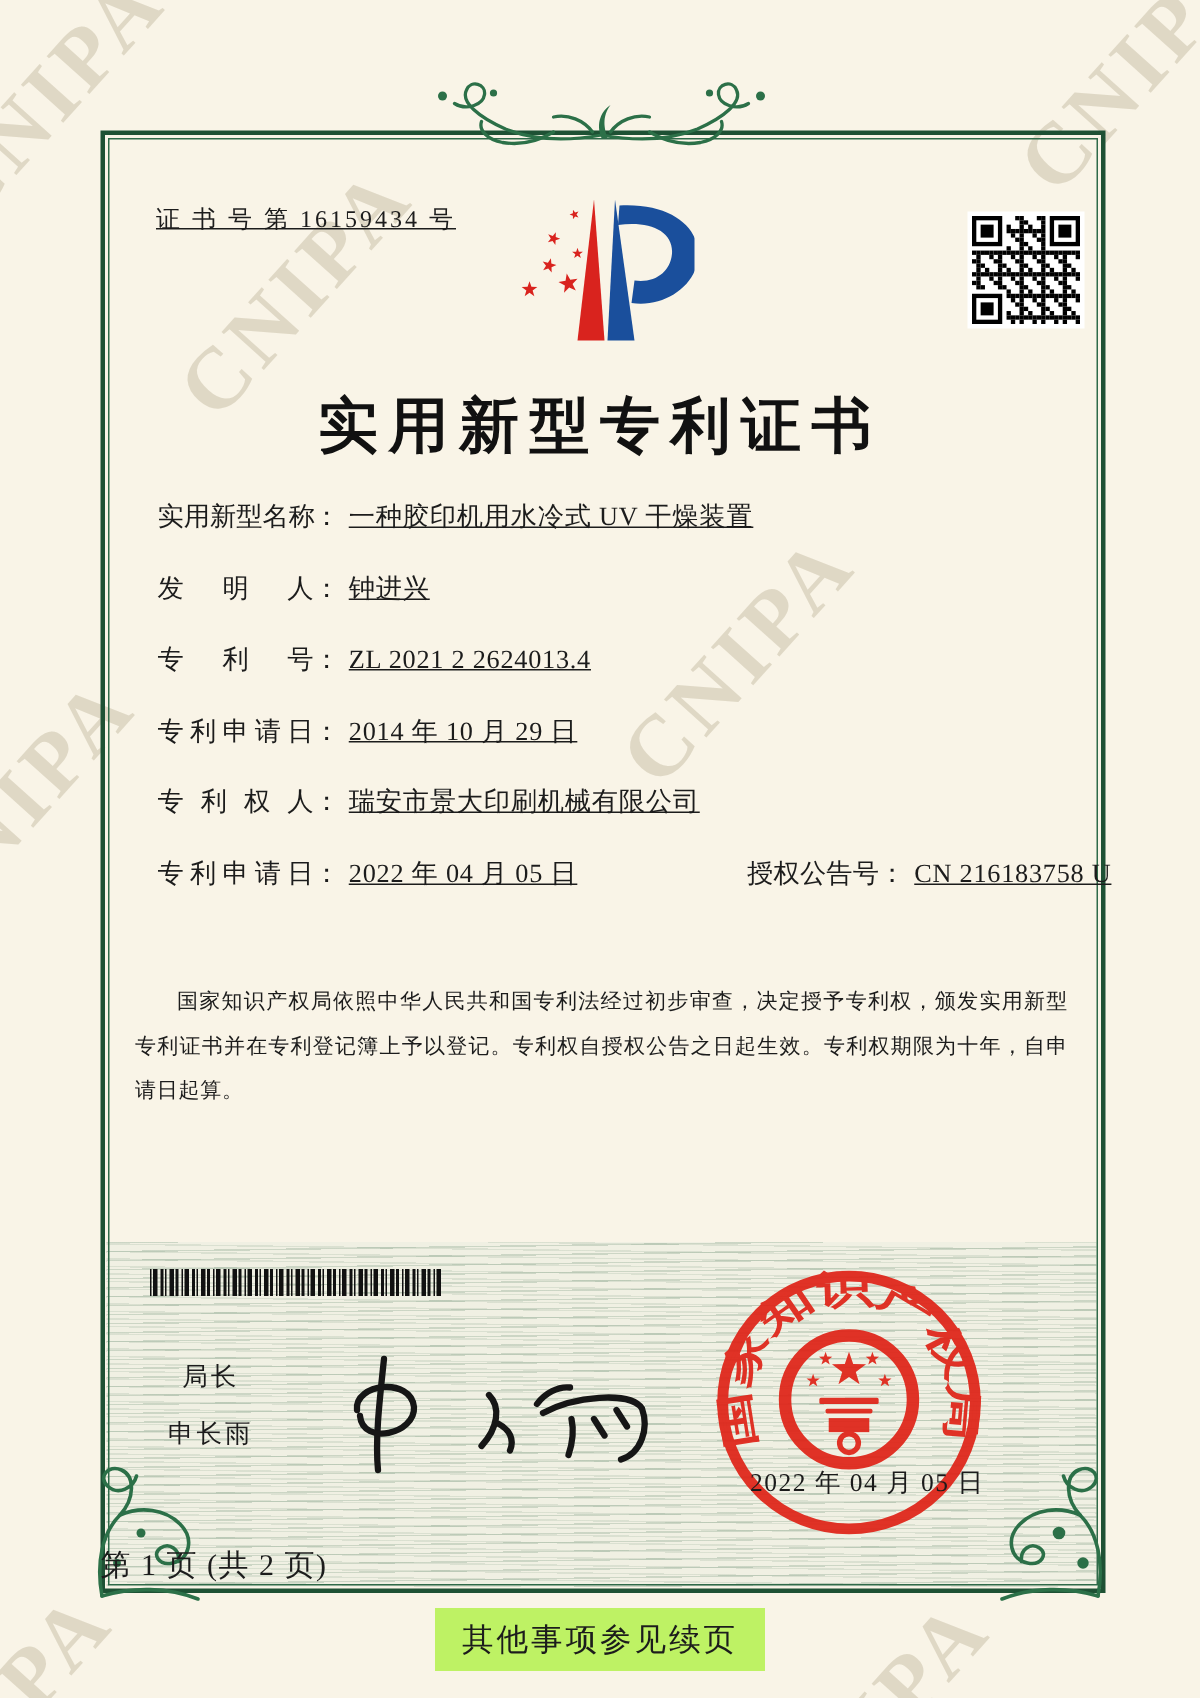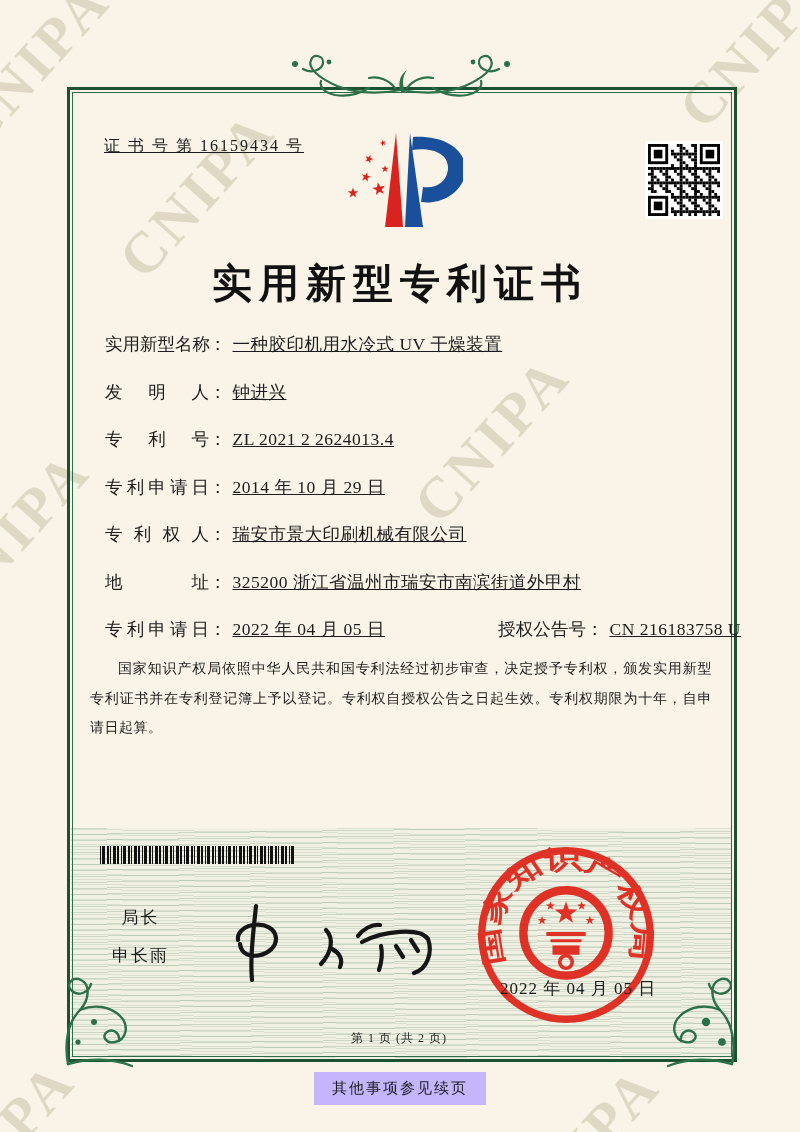--- a/index.html
+++ b/index.html
@@ -46,24 +46,24 @@
     position:absolute;left:90px;top:654px;width:622px;z-index:4;
     font-size:14px;line-height:29.5px;text-align:justify;letter-spacing:.5px;
   }
   .paras p{margin:0;text-indent:2em;}
   .barcode{position:absolute;left:100px;top:846px;z-index:4;}
   .sig-block{position:absolute;left:112px;top:906px;z-index:4;font-size:17px;letter-spacing:2px;}
   .sig-block div{margin-bottom:15px;text-align:center;}
   .sig-script{position:absolute;left:222px;top:894px;z-index:4;}
   .seal{position:absolute;left:462px;top:831px;z-index:5;opacity:.93;}
   .seal-date{position:absolute;left:500px;top:977px;z-index:6;font-size:17px;letter-spacing:1px;color:#1b1b1b;white-space:nowrap;}
-  .page-info{position:absolute;left:67px;top:1030px;width:664px;text-align:center;z-index:4;font-size:12px;letter-spacing:1px;}
+  .page-info{position:absolute;left:67px;top:1030px;width:664px;text-align:left;z-index:4;font-size:20px;letter-spacing:1px;}
   .cont-note{
     position:absolute;left:50%;top:1072px;transform:translateX(-50%);z-index:4;
-    background:#c4b5fd;padding:7px 18px;font-size:15px;letter-spacing:2px;white-space:nowrap;
+    background:#bef264;padding:7px 18px;font-size:21px;letter-spacing:2px;white-space:nowrap;
   }
 </style>
 </head>
 <body>
 
 <div class="page">
 
   <span class="wm" style="left:-35px;top:105px">CNIPA</span>
   <span class="wm" style="left:130px;top:235px">CNIPA</span>
   <span class="wm" style="left:690px;top:85px">CNIPA</span>
@@ -385,23 +385,20 @@
     <div class="frow">
       <span class="flabel">专利号</span><span class="fcolon">：</span><span class="fvalue">ZL 2021 2 2624013.4</span>
     </div>
     <div class="frow">
       <span class="flabel">专利申请日</span><span class="fcolon">：</span><span class="fvalue">2014 年 10 月 29 日</span>
     </div>
     <div class="frow">
       <span class="flabel">专利权人</span><span class="fcolon">：</span><span class="fvalue">瑞安市景大印刷机械有限公司</span>
     </div>
     <div class="frow">
-      <span class="flabel">地址</span><span class="fcolon">：</span><span class="fvalue">325200 浙江省温州市瑞安市南滨街道外甲村</span>
-    </div>
-    <div class="frow">
       <span class="flabel">专利申请日</span><span class="fcolon">：</span><span class="fvalue">2022 年 04 月 05 日</span>
       <span class="fgroup2">
         <span class="flabel">授权公告号</span><span class="fcolon">：</span><span class="fvalue">CN 216183758 U</span>
       </span>
     </div>
   </div>
 
   <div class="paras">
     <p>国家知识产权局依照中华人民共和国专利法经过初步审查，决定授予专利权，颁发实用新型专利证书并在专利登记簿上予以登记。专利权自授权公告之日起生效。专利权期限为十年，自申请日起算。</p>
   </div>

